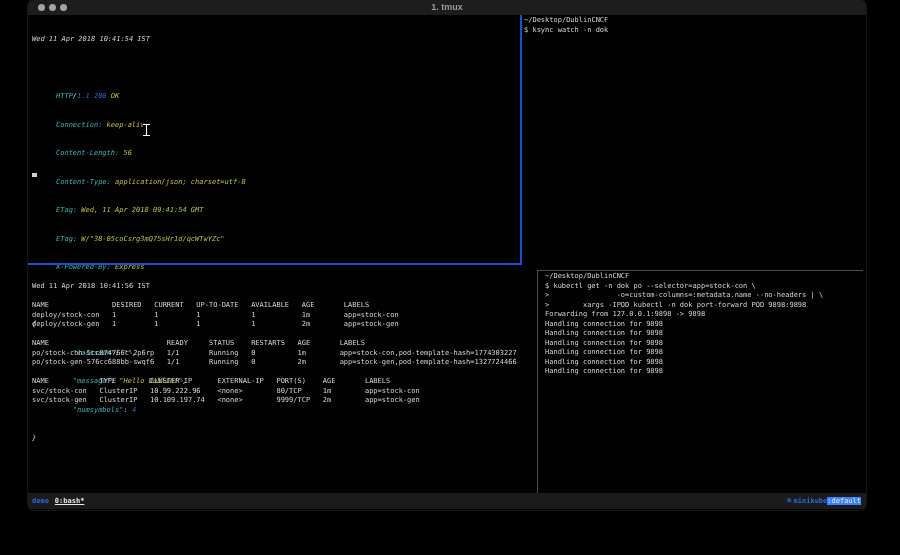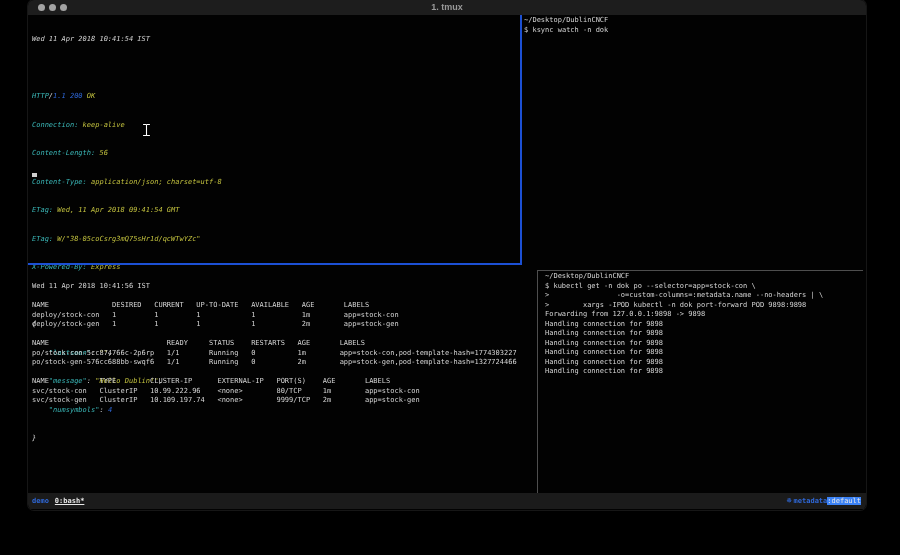--- a/index.html
+++ b/index.html
@@ -22,21 +22,21 @@
     position:absolute;left:0;right:0;top:0;height:15px;line-height:15px;text-align:center;
     color:#9a9a9a;font-size:9px;font-weight:bold;
     font-family:"Liberation Sans","DejaVu Sans",sans-serif;
   }
   .term{
     position:absolute;left:0;top:15px;right:0;bottom:0;background:#020202;
     font-size:7px;line-height:9.5px;color:#d6d6d6;
   }
   .pane{position:absolute;white-space:pre;}
   .tline{height:9.5px;white-space:pre;font-style:italic;}
-  .c-cyan{color:#3bb8b8;}
+  .c-cyan{color:#3bb8b8;margin-left:24px;}
   .c-yellow{color:#c3c23f;}
   .c-blue{color:#2f68d8;}
   .c-white{color:#d6d6d6;}
   .div-v-blue{position:absolute;left:492px;top:0;width:2px;height:249px;background:#1c50d4;}
   .div-h-blue{position:absolute;left:0;top:248px;width:494px;height:2px;background:#1c50d4;}
   .div-v-grey{position:absolute;left:509px;top:255px;width:1px;height:224px;background:#4e4e4e;}
   .div-h-grey{position:absolute;left:510px;top:255px;width:325px;height:1px;background:#4e4e4e;}
   .pane-tl{left:4px;top:1px;}
   .pane-tr{left:496px;top:1px;}
   .pane-bl{left:4px;top:267px;}
@@ -121,21 +121,21 @@
 Handling connection for 9898
 Handling connection for 9898
 Handling connection for 9898
 Handling connection for 9898</div>
 
     <div class="statusbar">
       <div class="status-left">
         <span class="sb-session">demo</span><span class="sb-window">0:bash*</span>
       </div>
       <div class="status-right">
-        <span class="sb-kube-icon">☸</span><span class="sb-context">metadata</span><span class="sb-namespace">:default</span>
+        <span class="sb-kube-icon">☸</span><span class="sb-context">minikube</span><span class="sb-namespace">:default</span>
       </div>
     </div>
 
     <svg class="mouse-cursor" viewBox="0 0 9 14">
       <g stroke="#000" stroke-width="2.6" fill="none" stroke-linecap="round">
         <path d="M1.5 1.5h2.4M5.1 1.5h2.4M4.5 2v10M1.5 12.5h2.4M5.1 12.5h2.4"></path>
       </g>
       <g stroke="#fff" stroke-width="1.1" fill="none" stroke-linecap="round">
         <path d="M1.5 1.5h2.4M5.1 1.5h2.4M4.5 2v10M1.5 12.5h2.4M5.1 12.5h2.4"></path>
       </g>

